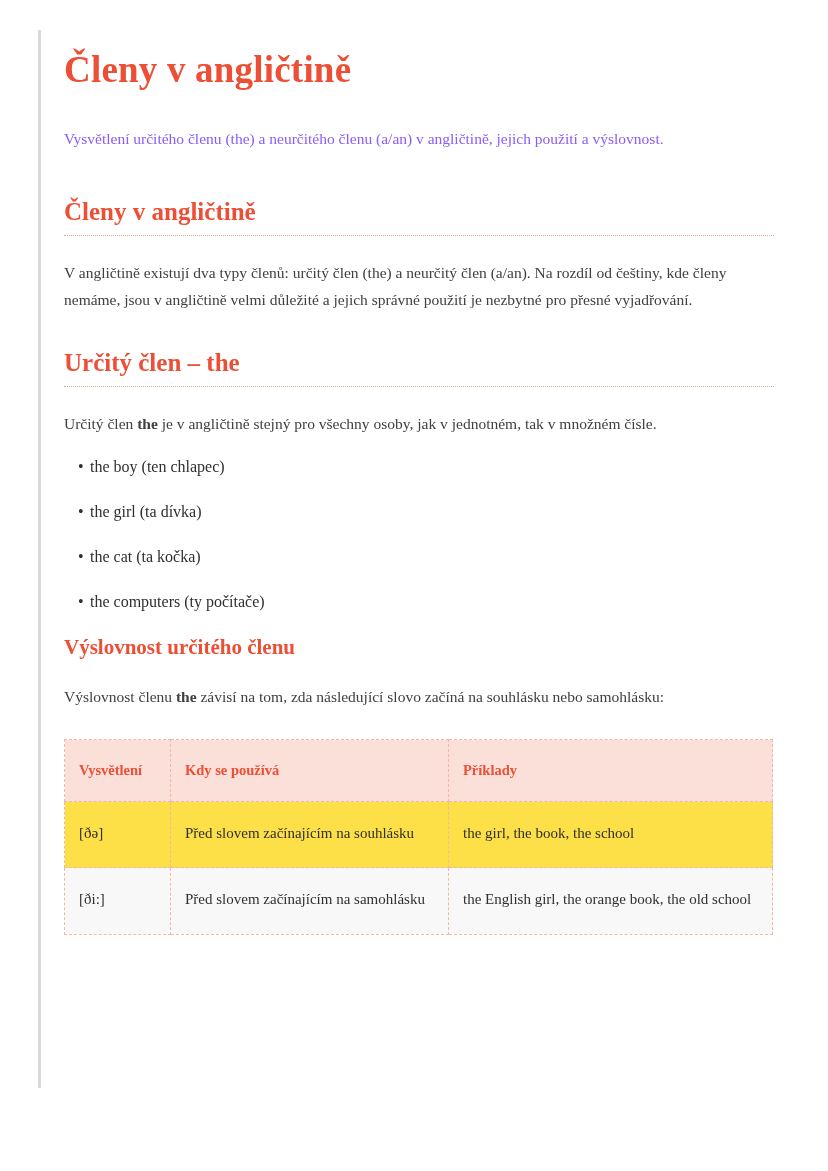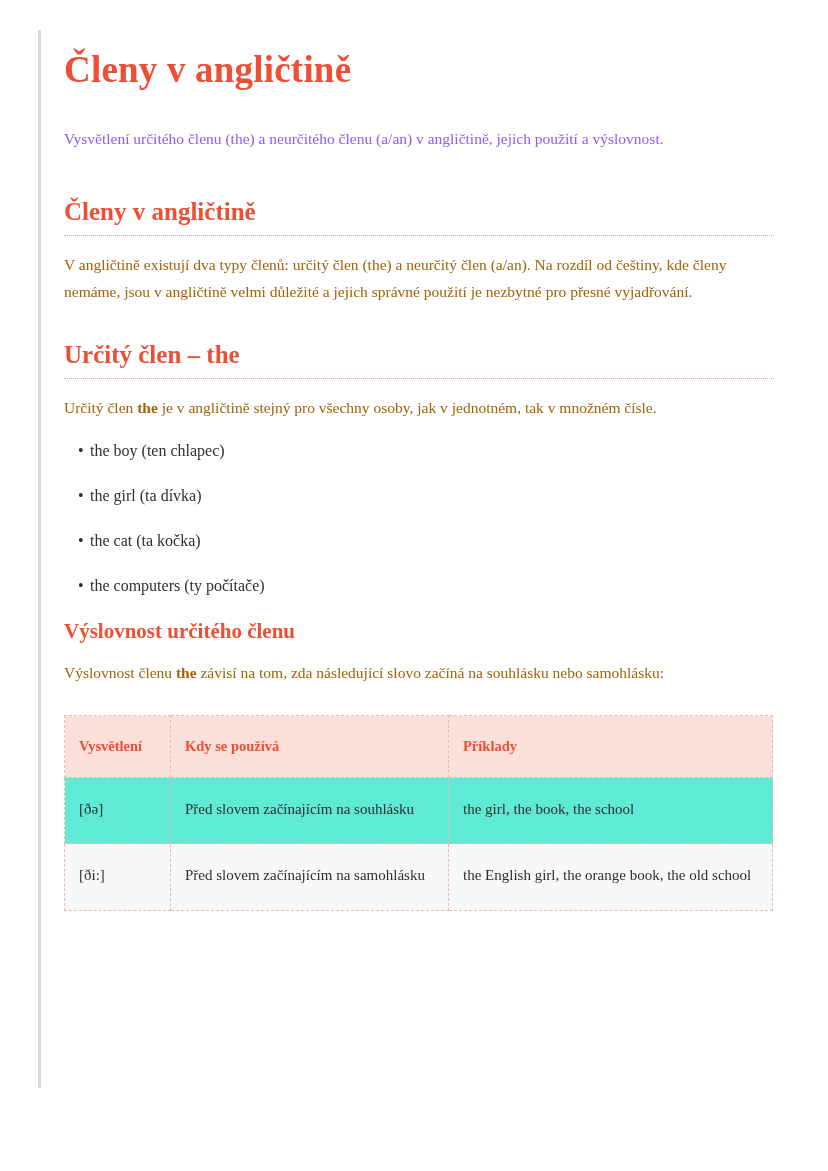--- a/index.html
+++ b/index.html
@@ -64,22 +64,22 @@
     color: #ec4f35;
     margin: 0 0 8px 0;
     padding-bottom: 8px;
     border-bottom: 1px dotted #e7a79b;
     line-height: 1.2;
   }
 
   p.body {
     font-size: 15.5px;
     line-height: 1.72;
-    color: #a16207;
-    margin: 16px 0 0 0;
+    color: #404040;
+    margin: 24px 0 0 0;
   }
 
   p.body b { font-weight: bold; }
 
   .gap-lg { height: 34px; }
 
   ul.bullets {
     list-style: none;
     margin: 18px 0 0 0;
     padding: 0;
@@ -124,21 +124,21 @@
     border: 1px dashed #f0b8ab;
     vertical-align: middle;
   }
   table.data-table td {
     font-size: 15px;
     color: #2f2f2f;
     padding: 20px 16px 22px 14px;
     border: 1px dashed #f0b8ab;
     vertical-align: top;
     line-height: 1.55;
-    background: #5eead4;
+    background: #fde047;
   }
   table.data-table tr.alt td {
     background: #f8f8f8;
   }
   .col-a { width: 106px; }
   .col-b { width: 278px; }
   .col-c { width: 324px; }
 
   
   .fade-mask {

